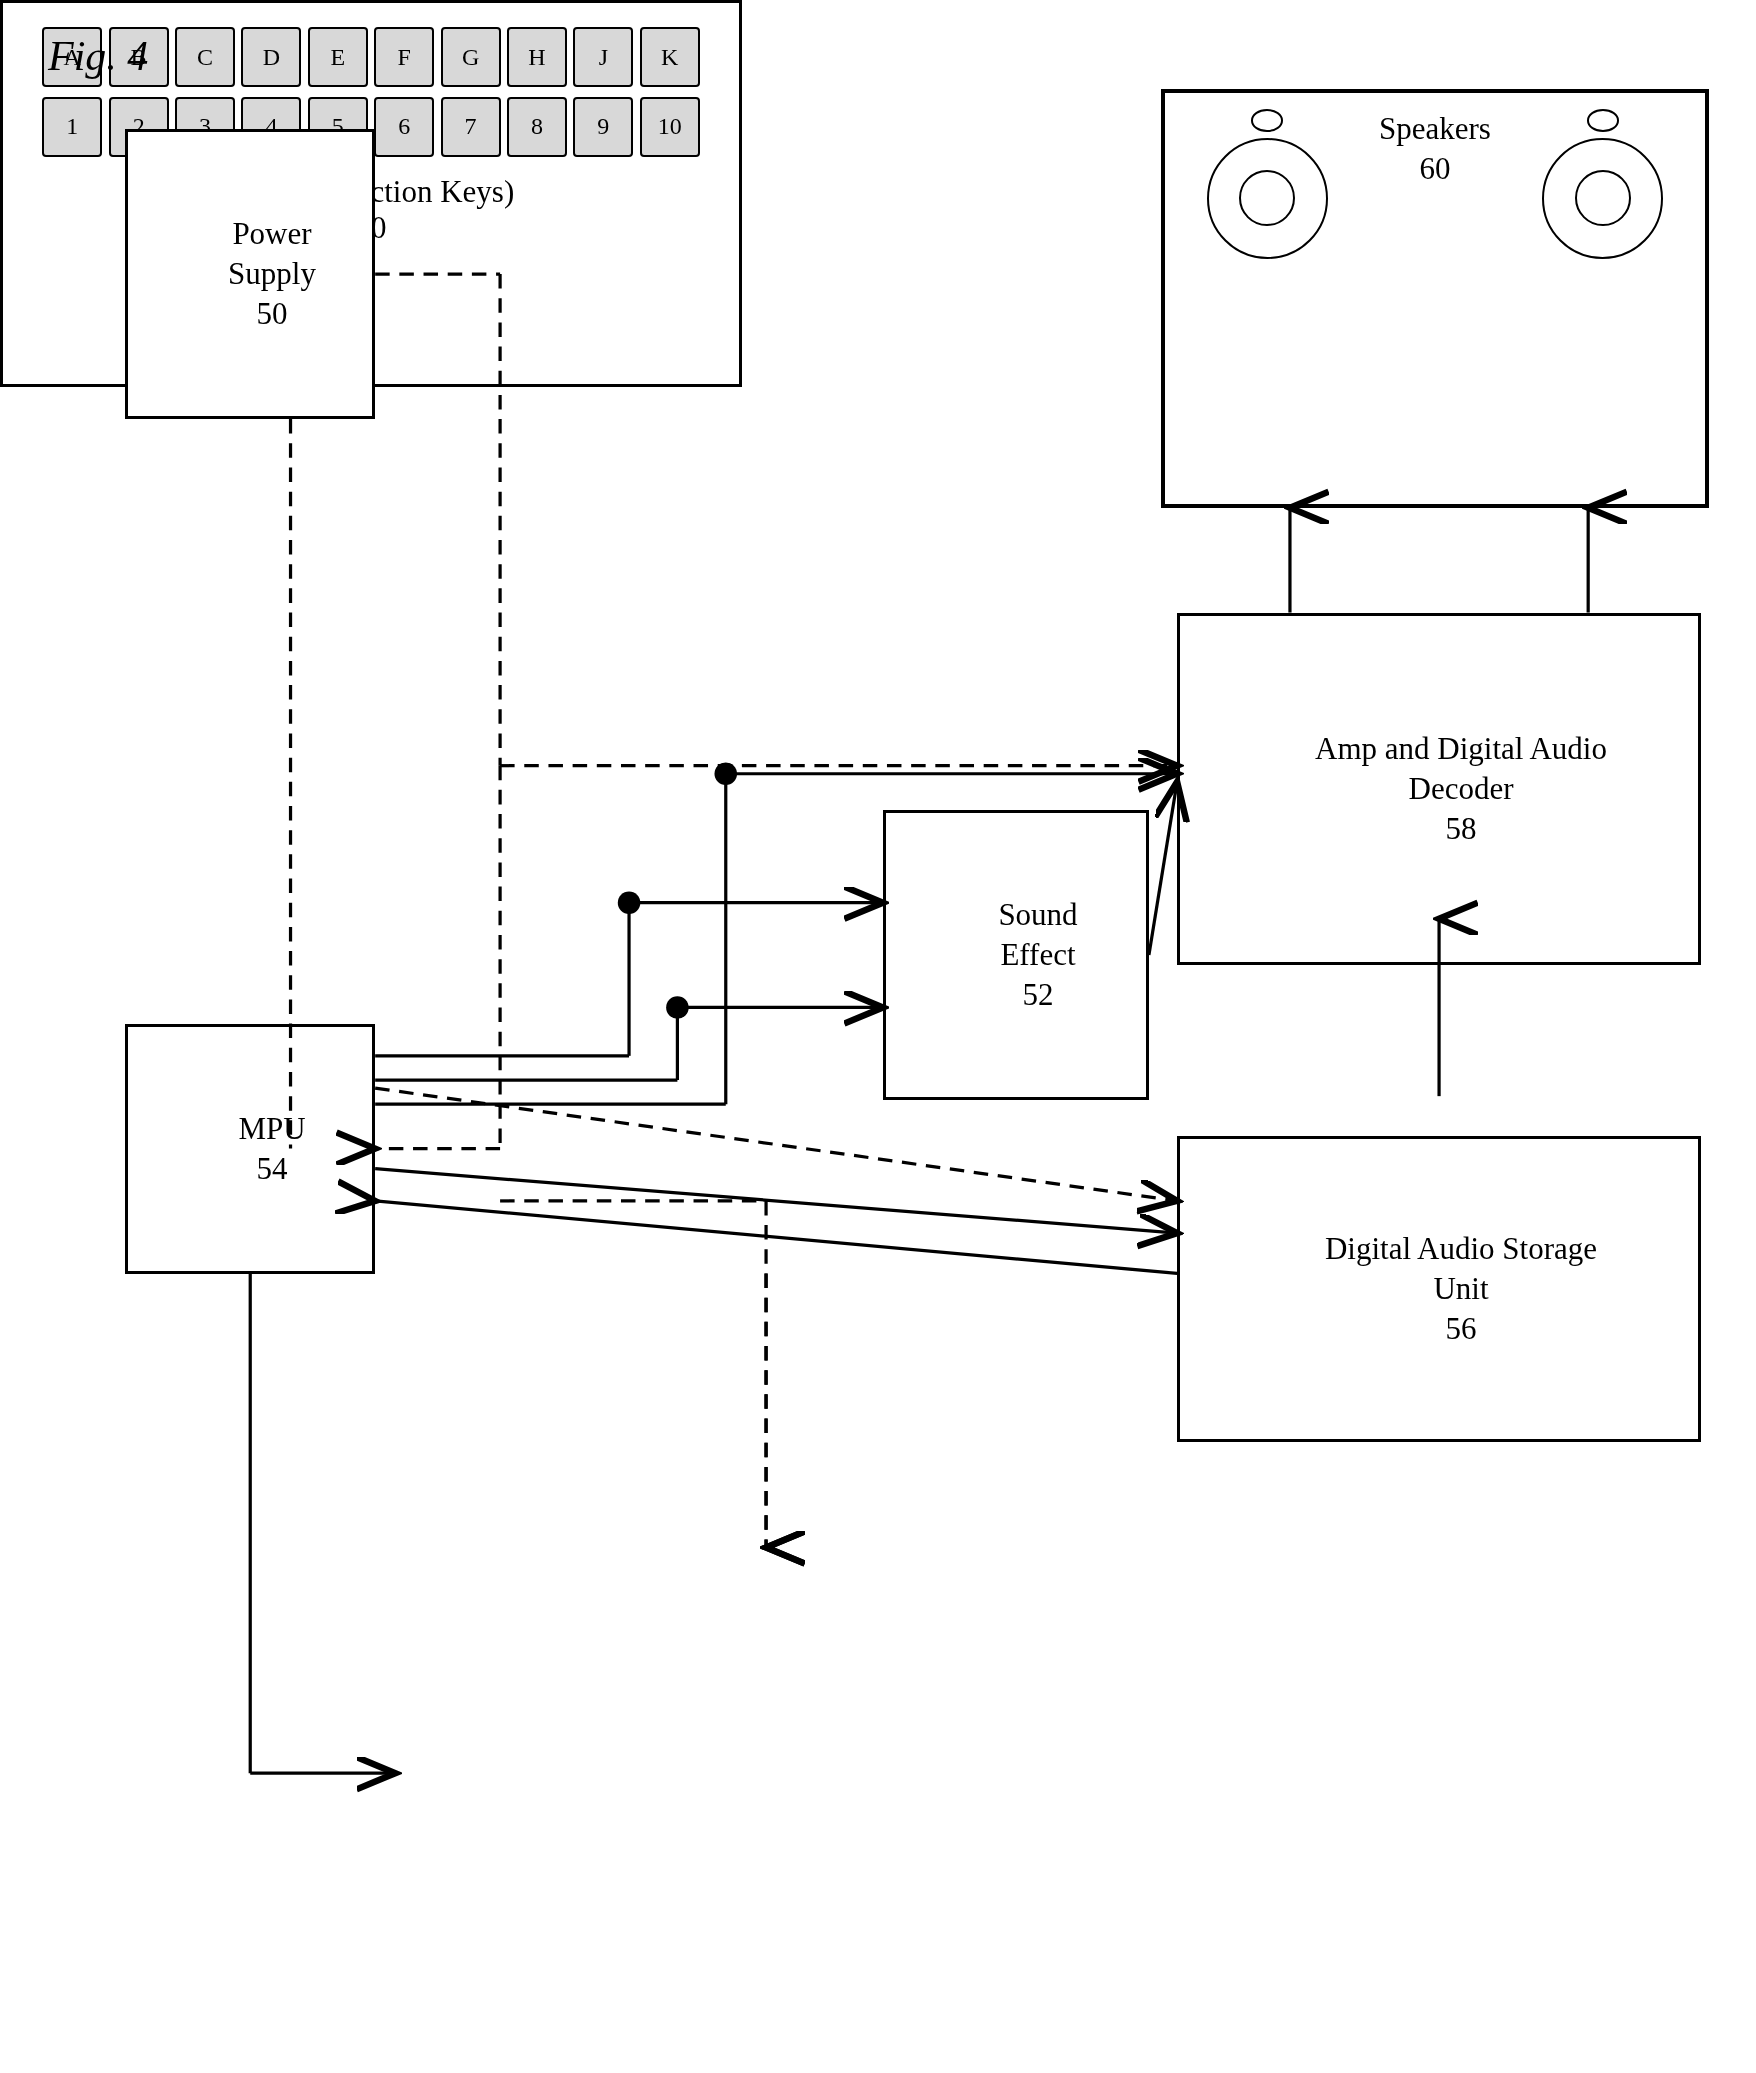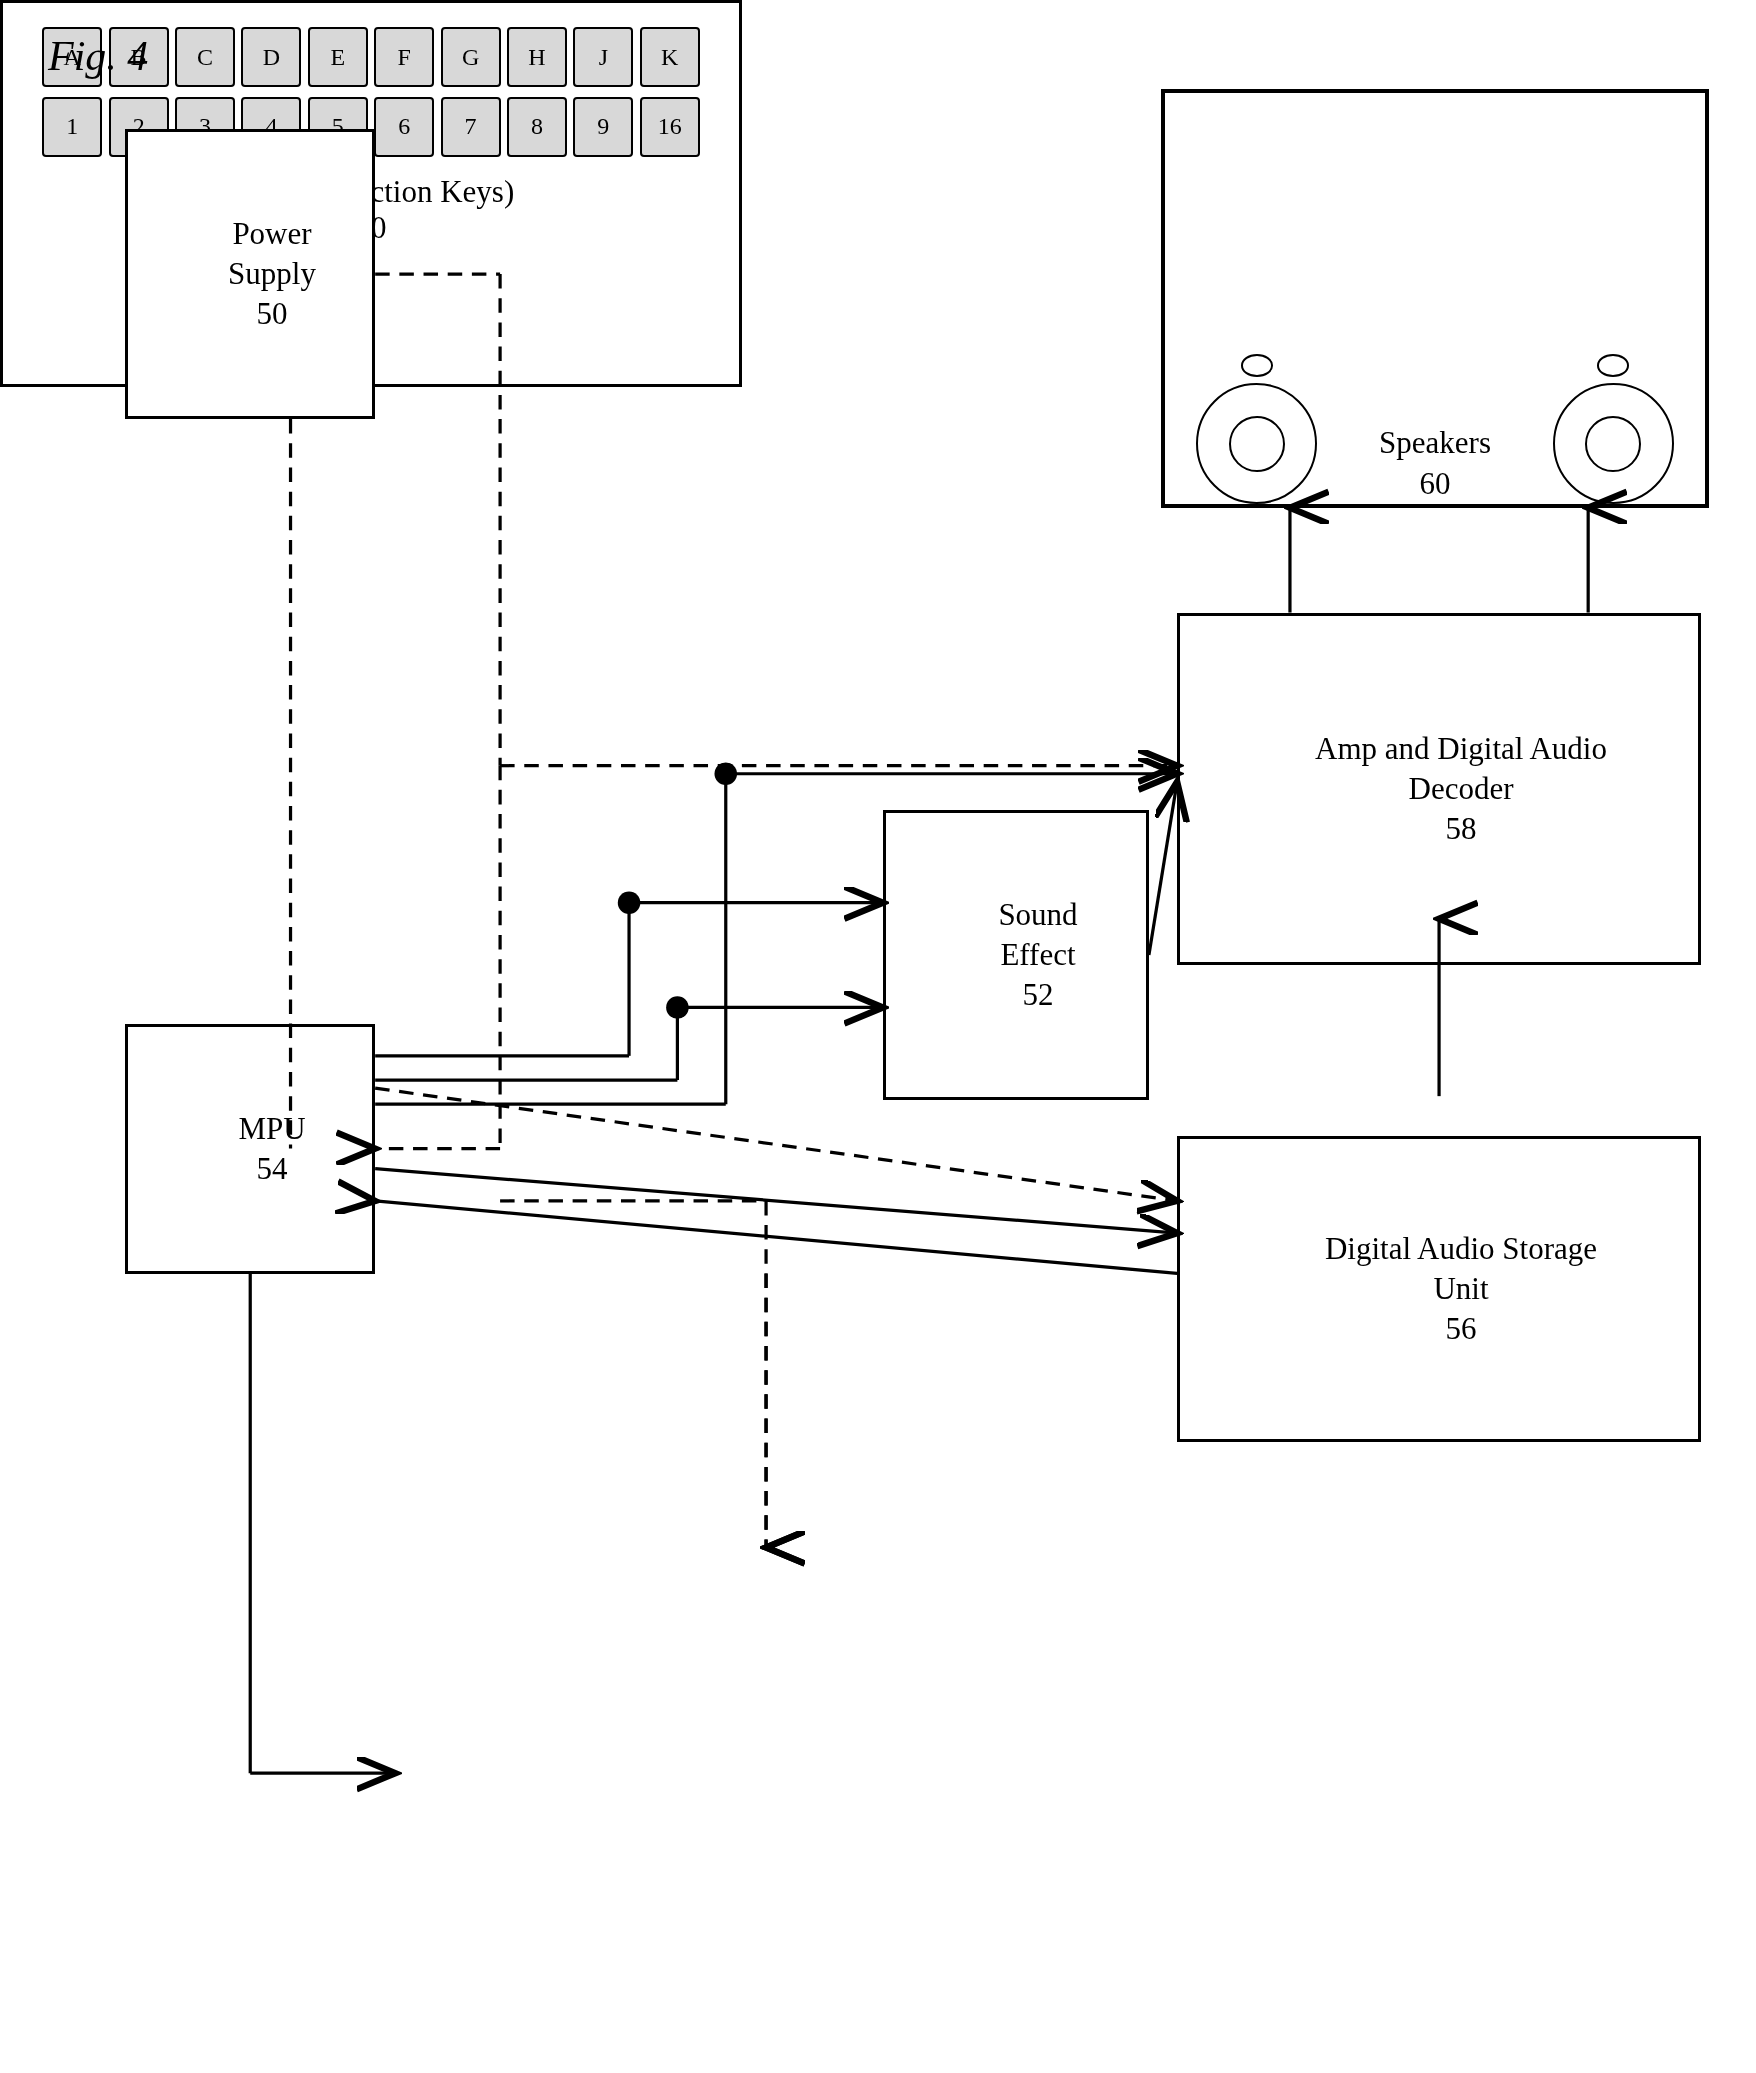--- a/index.html
+++ b/index.html
@@ -92,24 +92,25 @@
       left: 395px;
       top: 1548px;
       width: 742px;
       height: 387px;
       border: 3.2px solid #000;
       background: #fff;
     }
 
     .speaker-inner {
       display: flex;
-      align-items: flex-end;
+      align-items: flex-start;
       justify-content: space-around;
       width: 100%;
       height: 100%;
+      padding: 16px;
     }
 
     .speaker-unit {
       display: flex;
       flex-direction: column;
       align-items: center;
       justify-content: center;
       gap: 6.4px;
     }
 
@@ -240,21 +241,21 @@
     <div class="key-row">
       <div class="key">1</div>
       <div class="key">2</div>
       <div class="key">3</div>
       <div class="key">4</div>
       <div class="key">5</div>
       <div class="key">6</div>
       <div class="key">7</div>
       <div class="key">8</div>
       <div class="key">9</div>
-      <div class="key">16</div>
+      <div class="key">10</div>
     </div>
     <div class="keys-caption">(Track Selection Keys)<br>20</div>
   </div>
 </div>
 
 <svg id="diagram-svg" viewBox="0 0 2179 2572" width="1757" height="2073">
   <defs>
 
     <marker id="arrow-solid" markerWidth="12" markerHeight="12" refX="10" refY="4" orient="auto">
       <path d="M0,0 L0,8 L12,4 z" fill="#000"></path>

